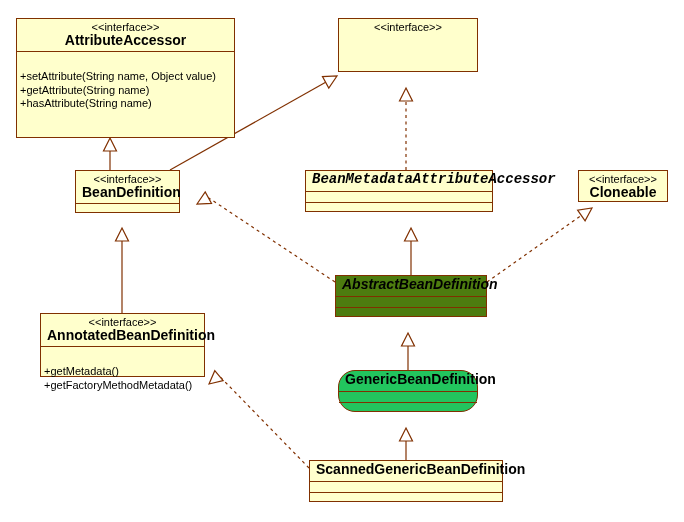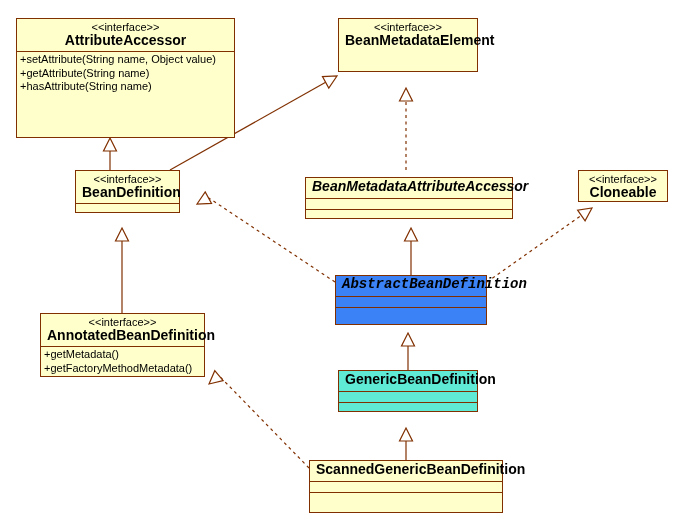--- a/index.html
+++ b/index.html
@@ -49,21 +49,21 @@
     font-weight: bold;
     color: #000000;
     white-space: nowrap;
   }
   .cls-name.abstract {
     font-style: italic;
   }
   .uml-compartment {
     box-sizing: border-box;
     border-top: 1px solid #803000;
-    padding: 1px 3px 2px 3px;
+    padding: 18px 3px 2px 3px;
     font-size: 11px;
     line-height: 13.5px;
     color: #000000;
     min-height: 8px;
   }
   .uml-compartment.empty {
     height: 11px;
     padding: 0;
   }
   .member {
@@ -126,68 +126,67 @@
         </div>
         <div class="uml-compartment" style="border-top-color: rgb(128, 48, 0);">
           <div class="member">+setAttribute(String name, Object value)</div>
           <div class="member">+getAttribute(String name)</div>
           <div class="member">+hasAttribute(String name)</div>
         </div>
       </div>
       <div class="uml-box" style="left: 338px; top: 18px; width: 140px; height: 54px; background: rgb(255, 255, 204); border-color: rgb(128, 48, 0);">
         <div class="uml-header" style="height: 32px;">
           <span class="stereotype">&lt;&lt;interface&gt;&gt;</span>
-          <span class="cls-name">BeanMetadataElement</span>
         </div>
       </div>
       <div class="uml-box" style="left: 75px; top: 170px; width: 105px; height: 43px; background: rgb(255, 255, 204); border-color: rgb(128, 48, 0);">
         <div class="uml-header" style="height: 32px;">
           <span class="stereotype">&lt;&lt;interface&gt;&gt;</span>
           <span class="cls-name">BeanDefinition</span>
         </div>
         <div class="uml-compartment empty" style="border-top-color: rgb(128, 48, 0);"></div>
       </div>
-      <div class="uml-box" style="left: 305px; top: 177px; width: 208px; height: 42px; background: rgb(255, 255, 204); border-color: rgb(128, 48, 0);">
+      <div class="uml-box" style="left: 305px; top: 170px; width: 188px; height: 42px; background: rgb(255, 255, 204); border-color: rgb(128, 48, 0); font-family: Liberation Mono, monospace;">
         <div class="uml-header" style="height: 20px;">
           <span class="cls-name abstract">BeanMetadataAttributeAccessor</span>
         </div>
         <div class="uml-compartment empty" style="border-top-color: rgb(128, 48, 0);"></div>
         <div class="uml-compartment empty" style="border-top-color: rgb(128, 48, 0);"></div>
       </div>
       <div class="uml-box" style="left: 578px; top: 170px; width: 90px; height: 32px; background: rgb(255, 255, 204); border-color: rgb(128, 48, 0);">
         <div class="uml-header" style="height: 32px;">
           <span class="stereotype">&lt;&lt;interface&gt;&gt;</span>
           <span class="cls-name">Cloneable</span>
         </div>
       </div>
-      <div class="uml-box" style="left: 335px; top: 275px; width: 152px; height: 50px; background: #3b82f6; border-color: rgb(128, 48, 0); font-family: Liberation Mono, monospace;">
+      <div class="uml-box" style="left: 335px; top: 275px; width: 152px; height: 42px; background: #4d7c0f; border-color: rgb(128, 48, 0);">
         <div class="uml-header" style="height: 20px;">
           <span class="cls-name abstract">AbstractBeanDefinition</span>
         </div>
         <div class="uml-compartment empty" style="border-top-color: rgb(128, 48, 0);"></div>
         <div class="uml-compartment empty" style="border-top-color: rgb(128, 48, 0);"></div>
       </div>
       <div class="uml-box" style="left: 40px; top: 313px; width: 165px; height: 64px; background: rgb(255, 255, 204); border-color: rgb(128, 48, 0);">
         <div class="uml-header" style="height: 32px;">
           <span class="stereotype">&lt;&lt;interface&gt;&gt;</span>
           <span class="cls-name">AnnotatedBeanDefinition</span>
         </div>
         <div class="uml-compartment" style="border-top-color: rgb(128, 48, 0);">
           <div class="member">+getMetadata()</div>
           <div class="member">+getFactoryMethodMetadata()</div>
         </div>
       </div>
-      <div class="uml-box" style="left: 338px; top: 370px; width: 140px; height: 42px; background: #5eead4; border-color: rgb(128, 48, 0);">
+      <div class="uml-box" style="left: 338px; top: 370px; width: 140px; height: 42px; background: #22c55e; border-color: rgb(128, 48, 0); border-radius: 17px;">
         <div class="uml-header" style="height: 20px;">
           <span class="cls-name">GenericBeanDefinition</span>
         </div>
         <div class="uml-compartment empty" style="border-top-color: rgb(128, 48, 0);"></div>
         <div class="uml-compartment empty" style="border-top-color: rgb(128, 48, 0);"></div>
       </div>
-      <div class="uml-box" style="left: 309px; top: 460px; width: 194px; height: 53px; background: rgb(255, 255, 204); border-color: rgb(128, 48, 0);">
+      <div class="uml-box" style="left: 309px; top: 460px; width: 194px; height: 42px; background: rgb(255, 255, 204); border-color: rgb(128, 48, 0);">
         <div class="uml-header" style="height: 20px;">
           <span class="cls-name">ScannedGenericBeanDefinition</span>
         </div>
         <div class="uml-compartment empty" style="border-top-color: rgb(128, 48, 0);"></div>
         <div class="uml-compartment empty" style="border-top-color: rgb(128, 48, 0);"></div>
       </div>
     </div>
 
 </div>
 

